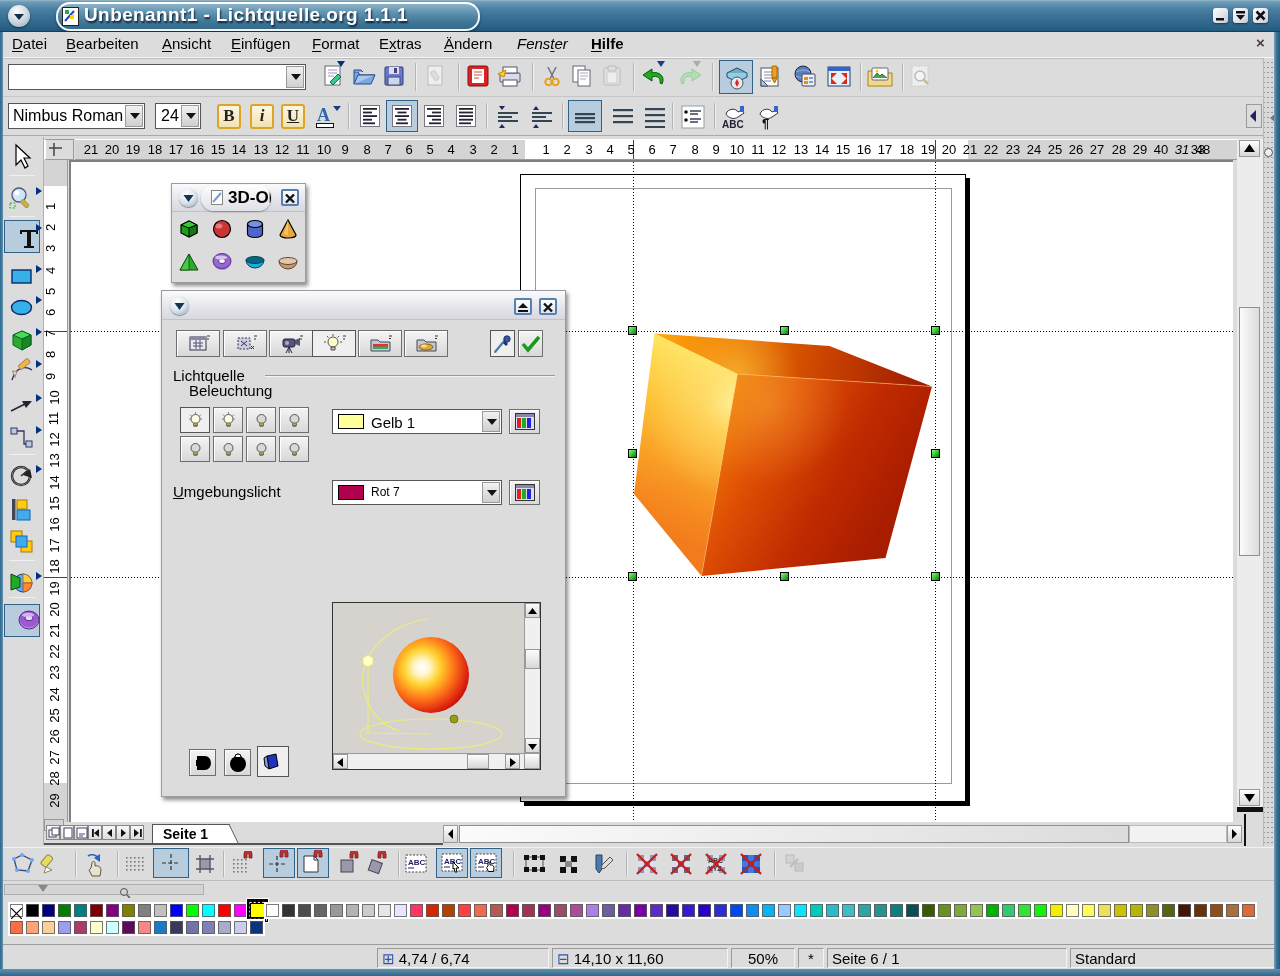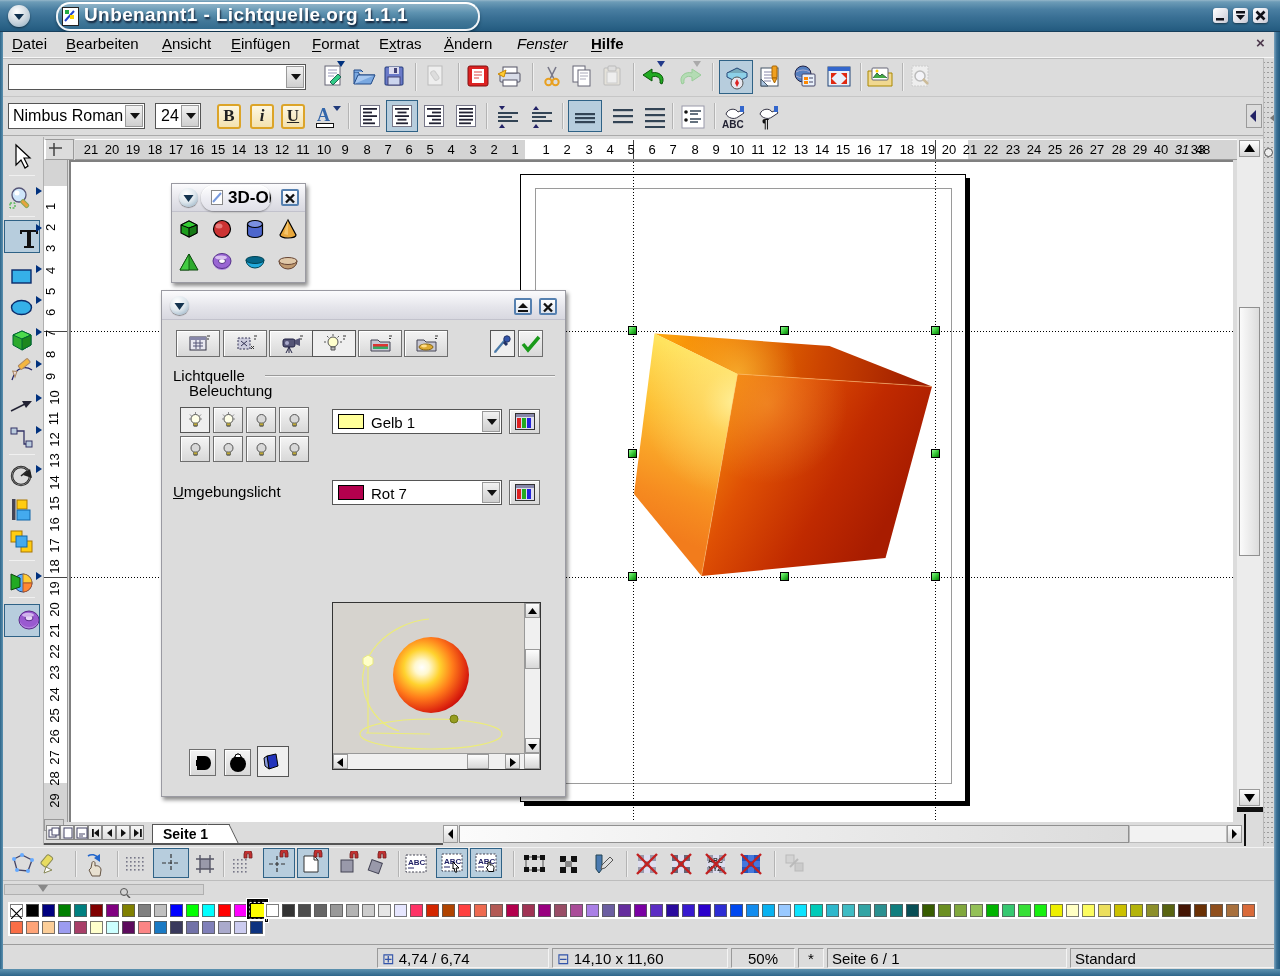--- a/index.html
+++ b/index.html
@@ -852,21 +852,21 @@
         <rect x="0.5" y="0.5" width="19" height="16" fill="#dde" stroke="#333"></rect>
         <rect x="1" y="1" width="18" height="3" fill="#88a"></rect>
         <rect x="2" y="5" width="4" height="10" fill="#d22"></rect>
         <rect x="7" y="5" width="4" height="10" fill="#2a2"></rect>
         <rect x="12" y="5" width="4" height="10" fill="#22d"></rect>
       </svg>
     </div>
     <div style="position:absolute;left:11px;top:192px;font-size:15px;"><u>U</u>mgebungslicht</div>
     <div class="combo" style="left:170px;top:189px;width:170px;height:25px;">
       <div style="position:absolute;left:5px;top:4px;width:26px;height:15px;background:#b3004d;border:1px solid #000;"></div>
-      <span style="position:absolute;left:38px;top:4px;font-size:15px;">Rot 7</span>
+      <span style="position:absolute;left:38px;top:4px;font-size:12px;">Rot 7</span>
       <div class="dd"></div>
     </div>
     <div class="dbtn" style="left:347px;top:189px;width:31px;height:25px;">
       <svg width="20" height="17" style="position:absolute;left:5px;top:3px;">
         <rect x="0.5" y="0.5" width="19" height="16" fill="#dde" stroke="#333"></rect>
         <rect x="1" y="1" width="18" height="3" fill="#88a"></rect>
         <rect x="2" y="5" width="4" height="10" fill="#d22"></rect>
         <rect x="7" y="5" width="4" height="10" fill="#2a2"></rect>
         <rect x="12" y="5" width="4" height="10" fill="#22d"></rect>
       </svg>

